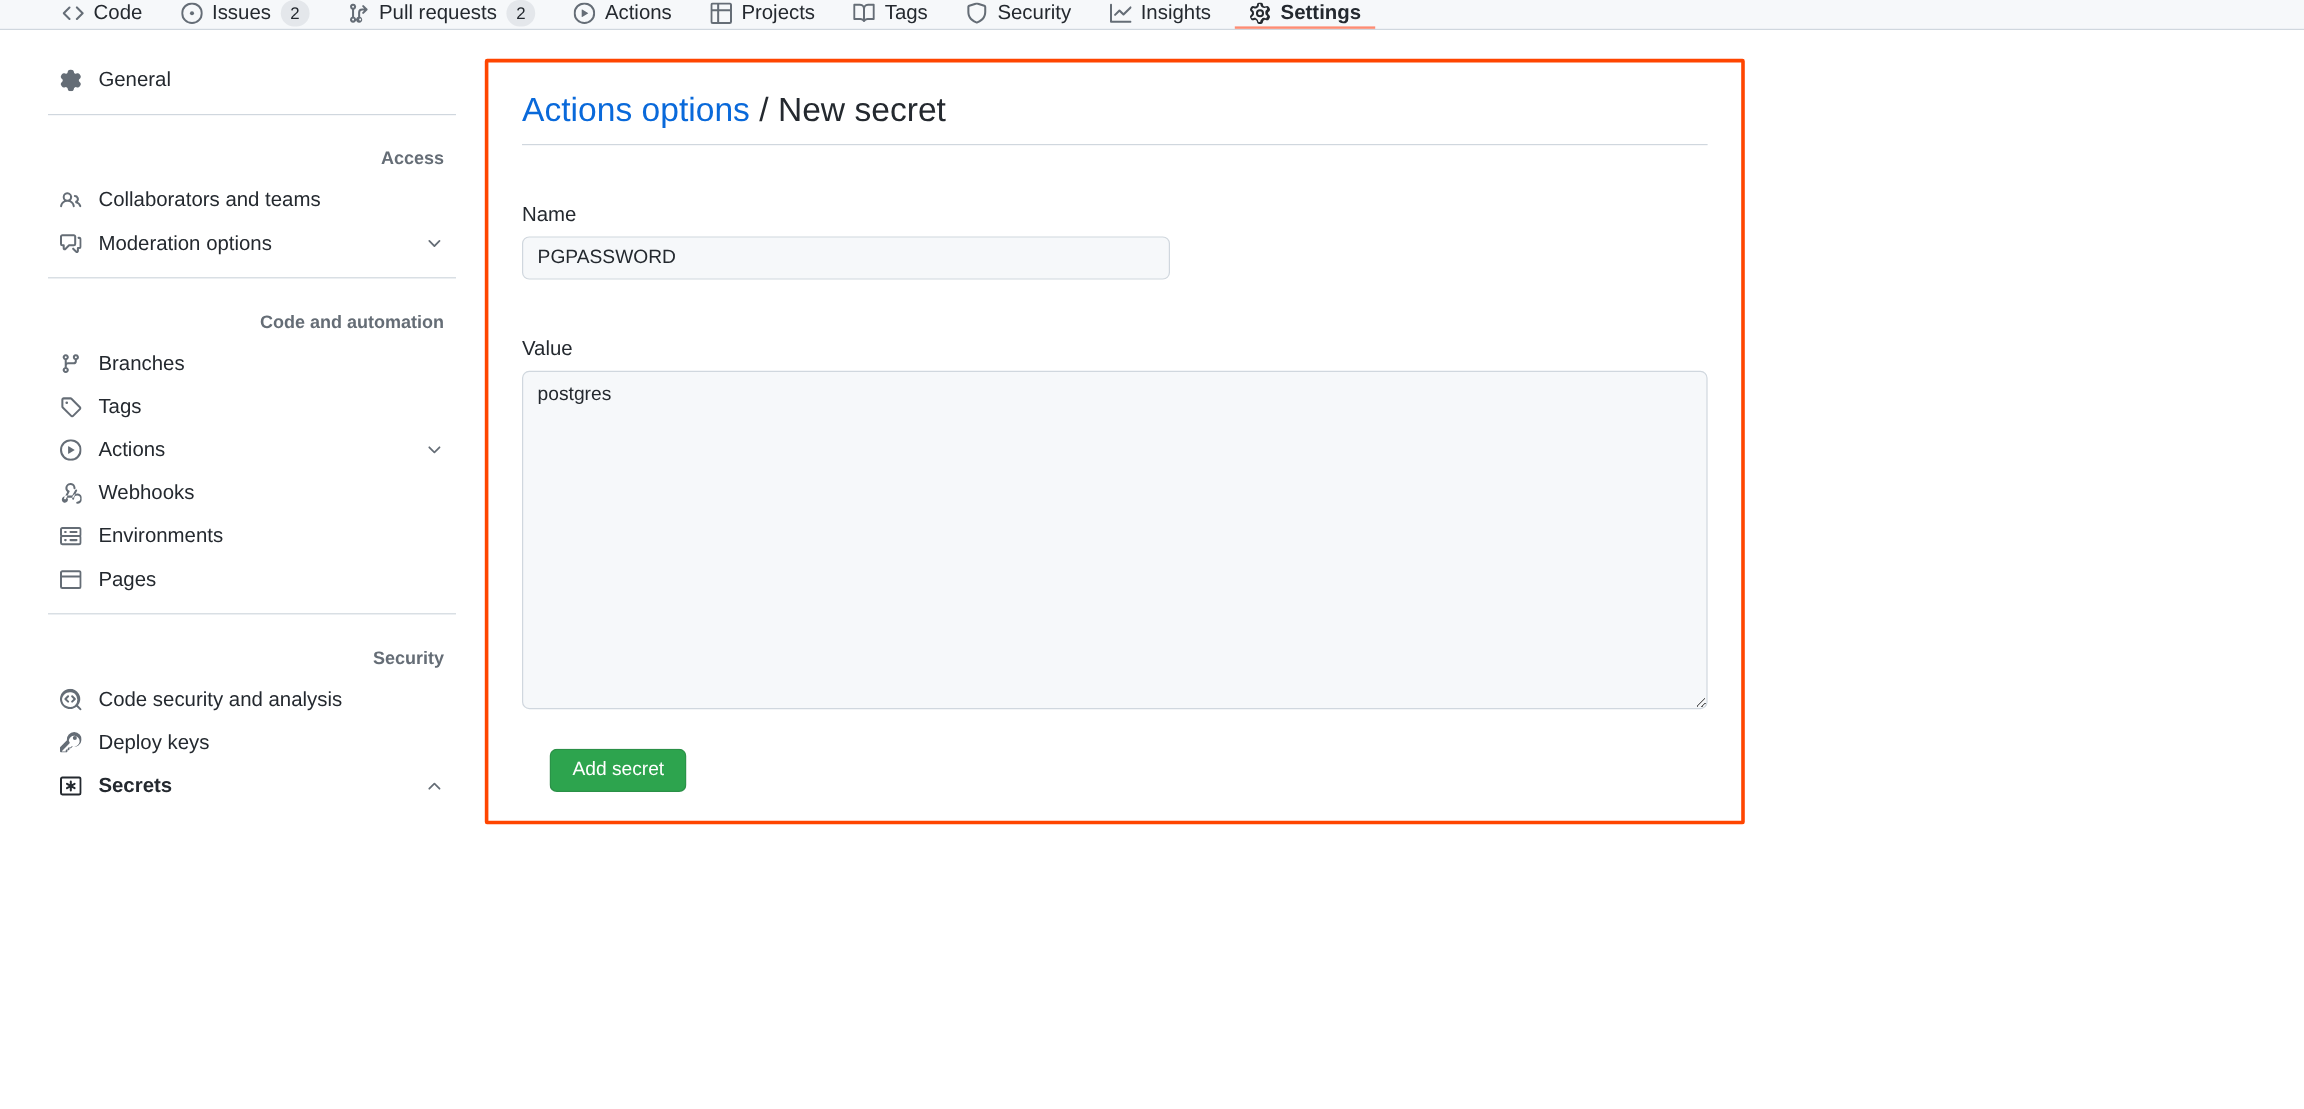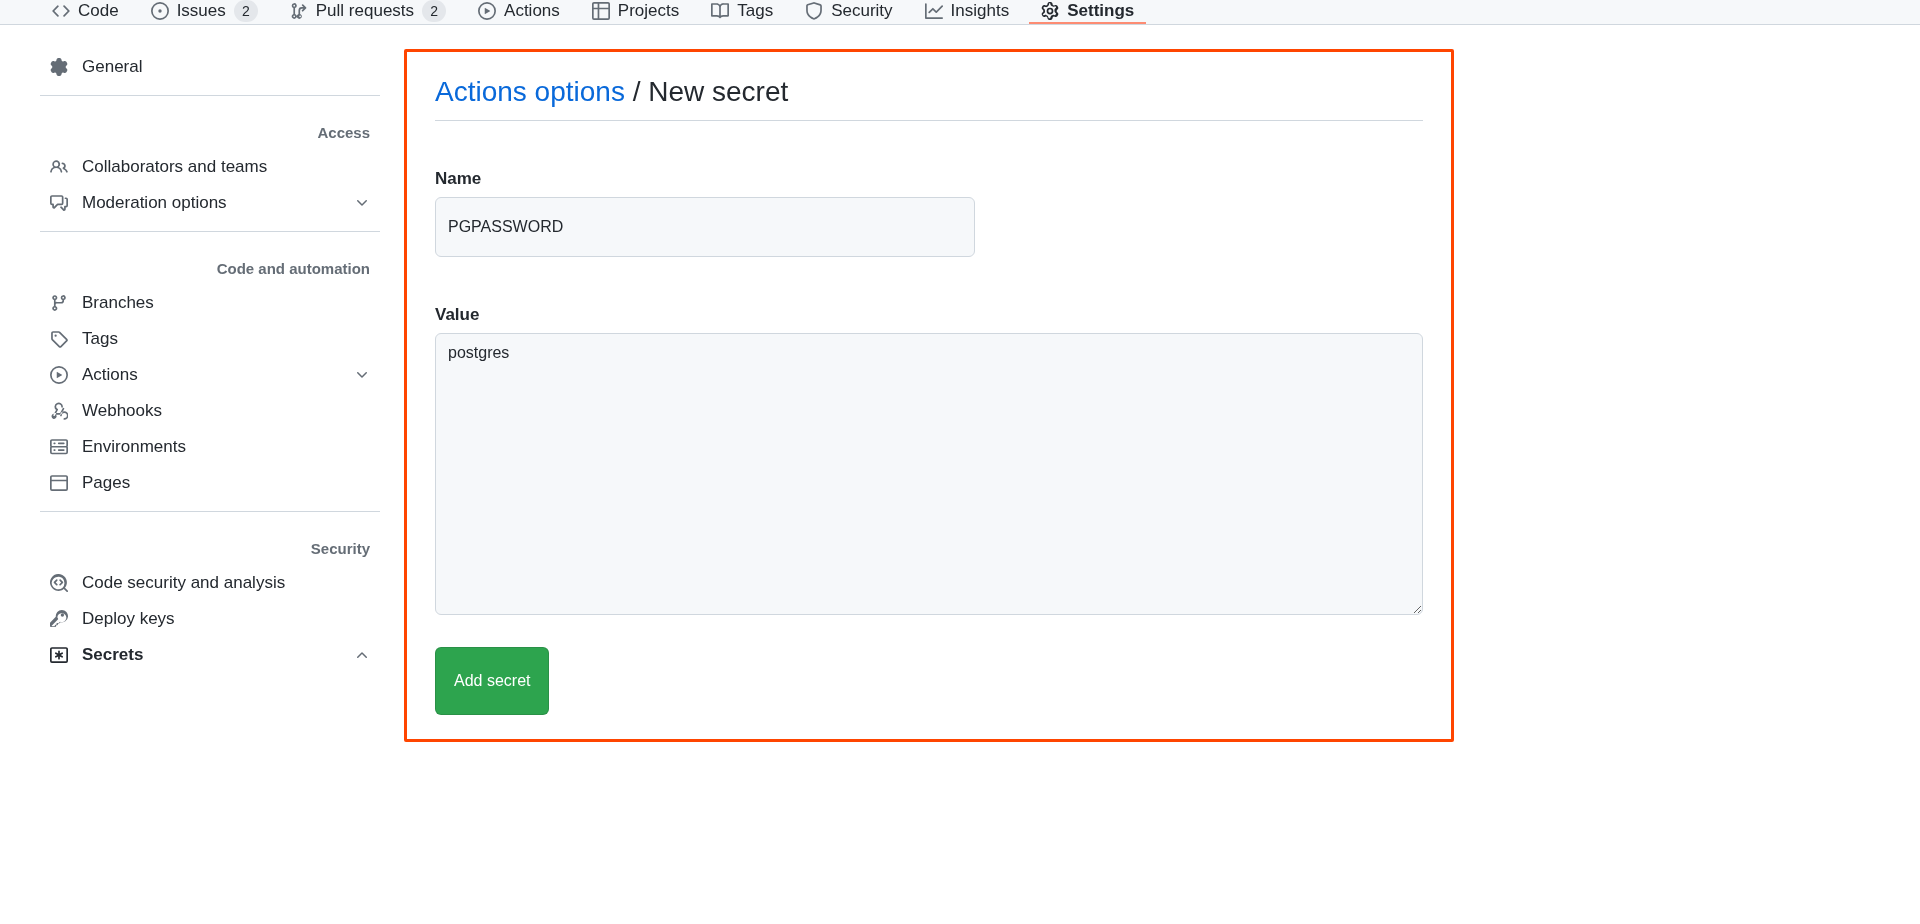--- a/index.html
+++ b/index.html
@@ -120,29 +120,29 @@
     padding-bottom: 12px;
     border-bottom: 1px solid var(--color-border);
   }
   .page-title .link { color: var(--color-accent); font-weight:400; }
   .page-title .sep { color: var(--color-text); }
   .page-title .current { color: var(--color-text); }
 
   .form-group { margin-top: 20px; }
   .form-label {
     display: block;
-    font-weight: 700;
+    font-weight: 400;
     font-size: 17px;
     margin-bottom: 8px;
     margin-top: 48px;
   }
   .text-input {
     width: 540px;
     max-width: 100%;
-    padding: 20px 12px;
+    padding: 8px 12px;
     font-size: 16px;
     border: 1px solid var(--color-border);
     border-radius: 6px;
     background: var(--color-bg-subtle);
     color: var(--color-text);
     font-family: inherit;
   }
   .textarea {
     width: 100%;
     height: 282px;
@@ -154,24 +154,25 @@
     color: var(--color-text);
     resize: both;
     font-family: inherit;
   }
   .btn-primary {
     margin-top: 28px;
     background: var(--color-btn-primary);
     color: #fff;
     border: 1px solid rgba(27,31,36,0.15);
     border-radius: 6px;
-    padding: 24px 18px;
+    padding: 8px 18px;
     font-size: 16px;
     font-weight: 500;
     cursor: pointer;
+    margin-left: 23px;
   }
 
   svg { display:block; }
 </style>
 </head>
 <body>
 
 <nav class="repo-nav">
   <ul>
     <li>

